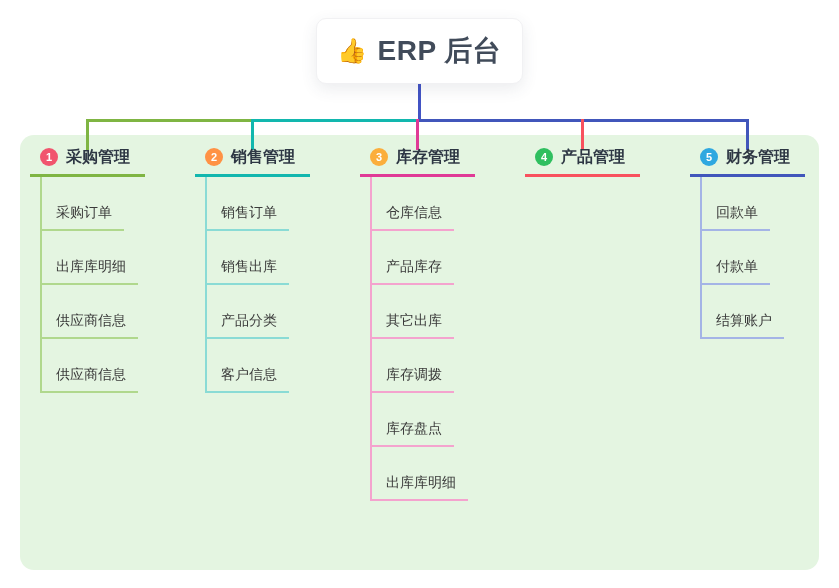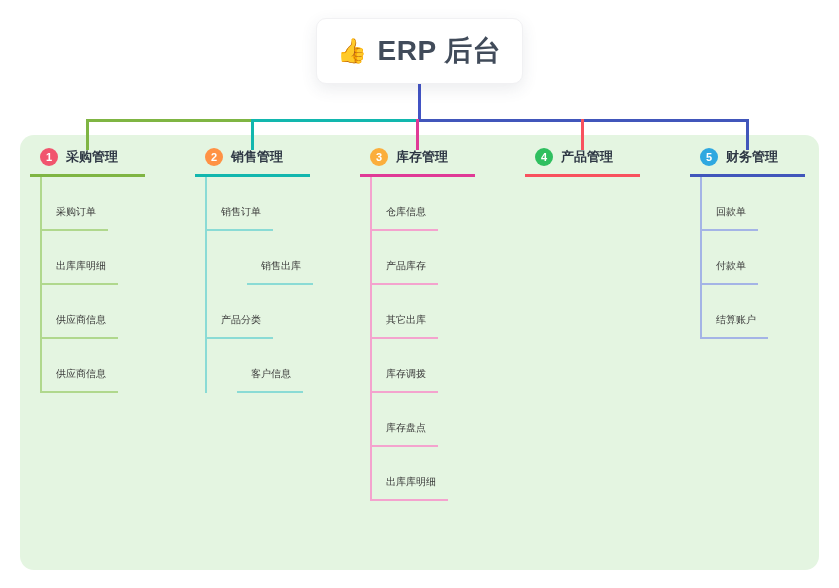--- a/index.html
+++ b/index.html
@@ -57,35 +57,35 @@
     width: 18px; height: 18px;
     border-radius: 50%;
     color: #ffffff;
     font-size: 11px;
     font-weight: 700;
     line-height: 18px;
     text-align: center;
     flex: 0 0 auto;
   }
   .branch-label {
-    font-size: 13px;
+    font-size: 16px;
     font-weight: 600;
     color: #2e3744;
     line-height: 22px;
     white-space: nowrap;
   }
   .children {
     margin-left: 10px;
     border-left: 2px solid #ccc;
   }
   .child {
     width: fit-content;
     padding: 25px 12px 7px 14px;
     border-bottom: 2px solid #ccc;
-    font-size: 10px;
+    font-size: 14px;
     color: #3a3a3a;
     line-height: 20px;
     white-space: nowrap;
     cursor: pointer;
   }
 </style>
 </head>
 <body>
 
 <div class="canvas">
@@ -120,23 +120,23 @@
           <div class="child" style="border-bottom-color: rgb(176, 216, 141);">供应商信息</div>
         </div>
   </div>
       <div class="branch" style="left: 195px;">
     <div class="branch-title" style="border-bottom-color: rgb(18, 183, 174);">
       <span class="badge" style="background: rgb(255, 146, 69);">2</span>
       <span class="branch-label">销售管理</span>
     </div>
     <div class="children" style="border-left-color: rgb(138, 219, 213);">
           <div class="child" style="border-bottom-color: rgb(138, 219, 213);">销售订单</div>
-          <div class="child" style="border-bottom-color: rgb(138, 219, 213); margin-left: 40px;">销售出库</div>
+          <div class="child" style="border-bottom-color: rgb(138, 219, 213);">销售出库</div>
           <div class="child" style="border-bottom-color: rgb(138, 219, 213);">产品分类</div>
-          <div class="child" style="border-bottom-color: rgb(138, 219, 213); margin-left: 30px;">客户信息</div>
+          <div class="child" style="border-bottom-color: rgb(138, 219, 213);">客户信息</div>
         </div>
   </div>
       <div class="branch" style="left: 360px;">
     <div class="branch-title" style="border-bottom-color: rgb(224, 58, 150);">
       <span class="badge" style="background: rgb(251, 174, 60);">3</span>
       <span class="branch-label">库存管理</span>
     </div>
     <div class="children" style="border-left-color: rgb(244, 163, 206);">
           <div class="child" style="border-bottom-color: rgb(244, 163, 206);">仓库信息</div>
           <div class="child" style="border-bottom-color: rgb(244, 163, 206);">产品库存</div>

